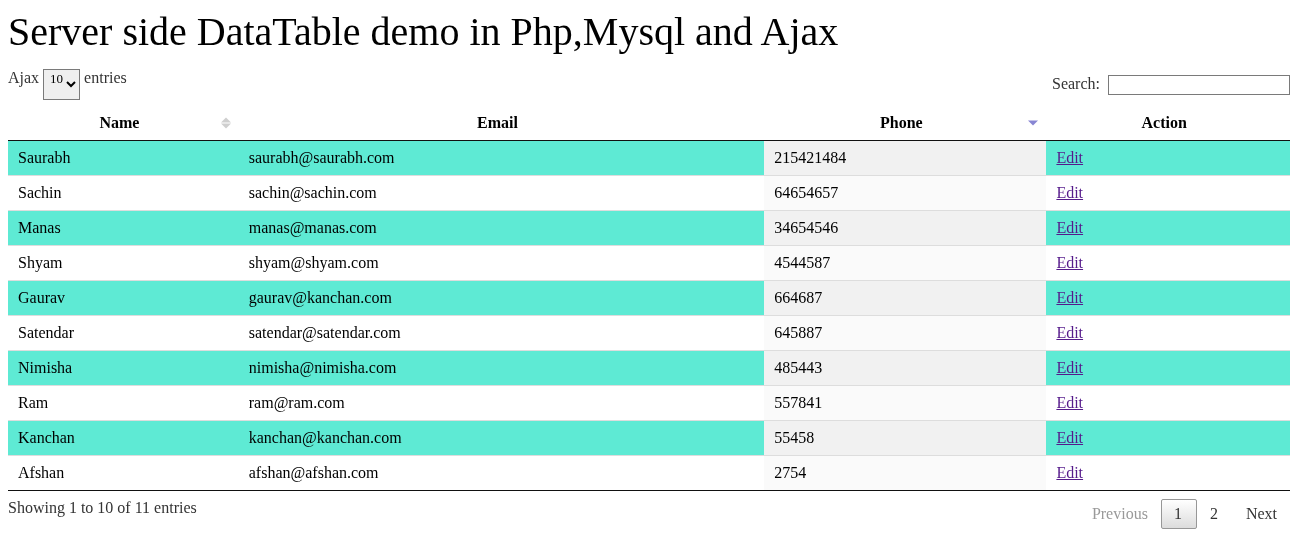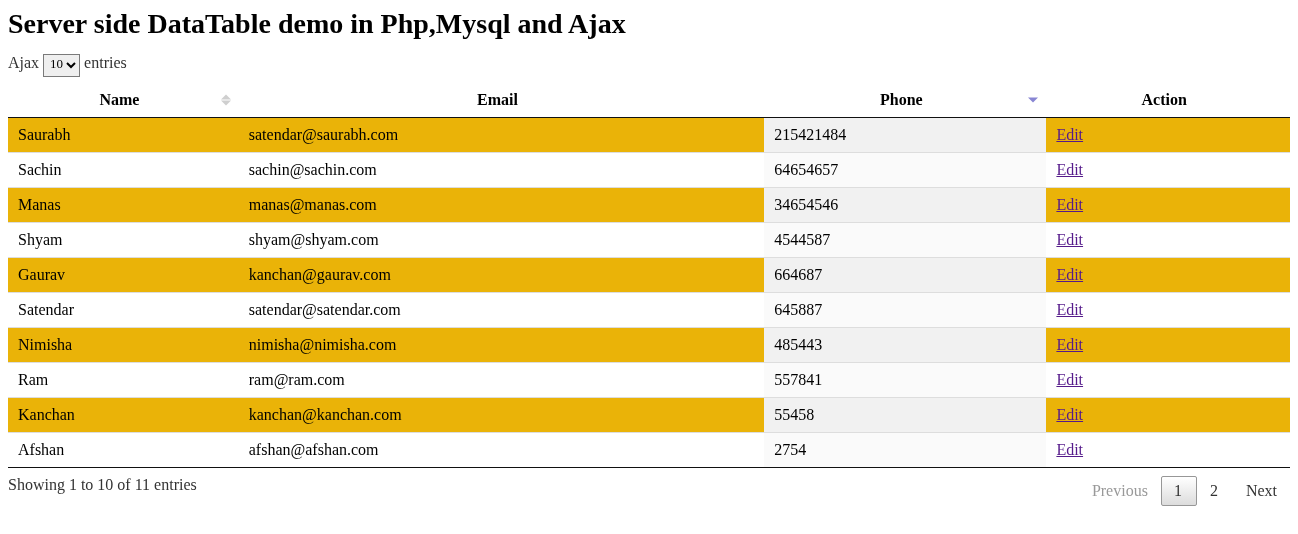--- a/index.html
+++ b/index.html
@@ -2,40 +2,40 @@
 <html><head>
 <meta charset="utf-8">
 <style>
   body {
     font-family: "Liberation Serif", "Times New Roman", Times, serif;
     margin: 8px;
     background: #fff;
     color: #000;
   }
   h1.page-title {
-    font-size: 28px;
-    font-weight: bold;
+    font-size: 40px;
+    font-weight: normal;
     margin: 0 0 14px 0;
   }
   .dt-top {
     display: flex;
     justify-content: space-between;
     align-items: center;
     margin-bottom: 6px;
   }
   .dt-length, .dt-search {
     font-size: 16px;
     color: #333;
   }
   .dt-length select {
     font-family: inherit;
     font-size: 13px;
     background: #efefef;
     border: 1px solid #7a7a7a;
-    padding: 0 0 4px 2px;
+    padding: 0 0 12px 2px;
     vertical-align: baseline;
   }
   .dt-search input {
     border: 1px solid #7a7a7a;
     height: 18px;
     width: 176px;
     margin-left: 4px;
     font-family: inherit;
     font-size: 14px;
     padding: 0 2px;
@@ -75,21 +75,21 @@
   }
   .sort-icons .tri-up { border-bottom: 5px solid #cfcfcf; }
   .sort-icons .tri-down { border-top: 5px solid #cfcfcf; }
   th.sorted-desc .sort-icons .tri-down { border-top-color: #8886d3; }
 
   table.dataTable tbody td {
     padding: 8px 10px;
     border-top: 1px solid #dddddd;
     font-size: 16px;
   }
-  table.dataTable tbody tr.odd td { background: #eab308; }
+  table.dataTable tbody tr.odd td { background: #5eead4; }
   
   table.dataTable tbody tr.odd td.sorted-col { background: #f1f1f1; }
   table.dataTable tbody tr.even td.sorted-col { background: #fafafa; }
   table.dataTable tbody tr:last-child td { border-bottom: 1px solid #111; }
   a.edit-link {
     color: #551A8B;
     text-decoration: underline;
   }
   .dt-bottom {
     display: flex;
@@ -131,20 +131,24 @@
 <h1 class="page-title">Server side DataTable demo in Php,Mysql and Ajax</h1>
 
 <div class="dt-top">
   <div class="dt-length">
     <span>Ajax</span>
     <select>
       <option>10</option>
     </select>
     <span>entries</span>
   </div>
+  <div class="dt-search">
+    <span>Search:</span>
+    <input type="text" value="" style="">
+  </div>
 </div>
 
 <table class="dataTable">
   <thead>
     <tr>
       <th class="center" style="width:18%">
         <span>Name</span>
         <span class="sort-icons">
           <span class="tri-up"></span>
             <span class="tri-down"></span>
@@ -160,21 +164,21 @@
         </span>
       </th>
       <th class="center" style="width:19%">
         <span>Action</span>
       </th>
     </tr>
   </thead>
   <tbody id="tbody">
       <tr class="odd">
         <td>Saurabh</td>
-        <td>satendar@saurabh.com</td>
+        <td>saurabh@saurabh.com</td>
         <td class="sorted-col">215421484</td>
         <td><a href="#" class="edit-link">Edit</a></td>
       </tr>
       <tr class="even">
         <td>Sachin</td>
         <td>sachin@sachin.com</td>
         <td class="sorted-col">64654657</td>
         <td><a href="#" class="edit-link">Edit</a></td>
       </tr>
       <tr class="odd">
@@ -184,21 +188,21 @@
         <td><a href="#" class="edit-link">Edit</a></td>
       </tr>
       <tr class="even">
         <td>Shyam</td>
         <td>shyam@shyam.com</td>
         <td class="sorted-col">4544587</td>
         <td><a href="#" class="edit-link">Edit</a></td>
       </tr>
       <tr class="odd">
         <td>Gaurav</td>
-        <td>kanchan@gaurav.com</td>
+        <td>gaurav@kanchan.com</td>
         <td class="sorted-col">664687</td>
         <td><a href="#" class="edit-link">Edit</a></td>
       </tr>
       <tr class="even">
         <td>Satendar</td>
         <td>satendar@satendar.com</td>
         <td class="sorted-col">645887</td>
         <td><a href="#" class="edit-link">Edit</a></td>
       </tr>
       <tr class="odd">

